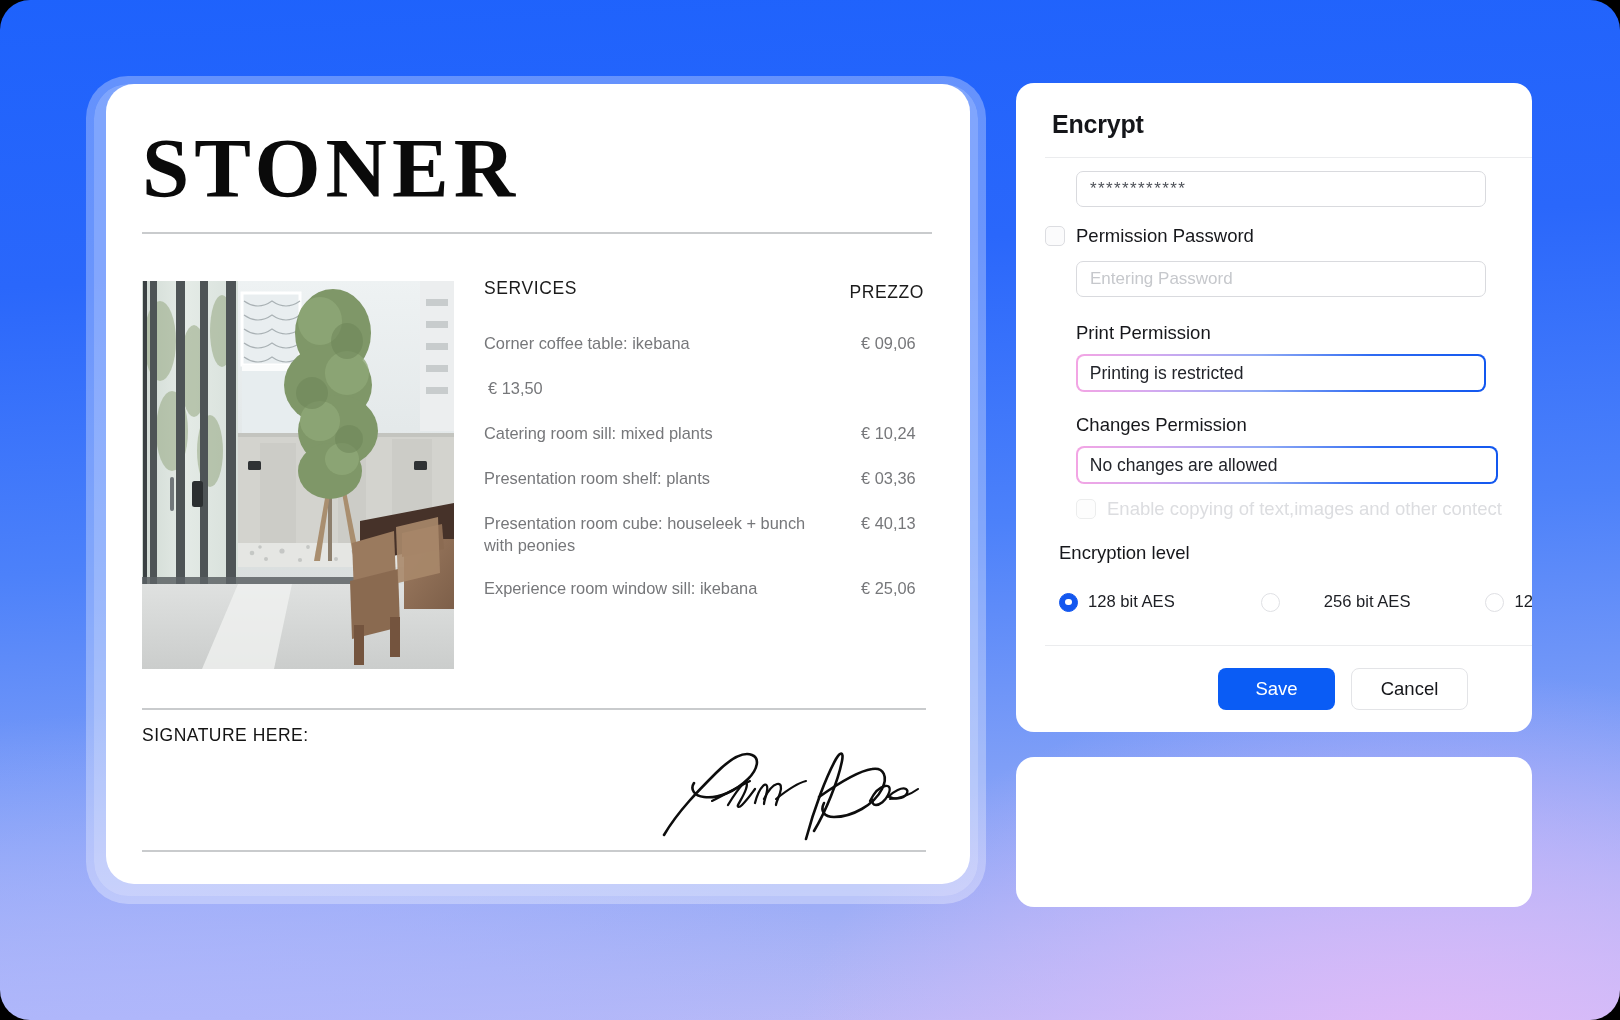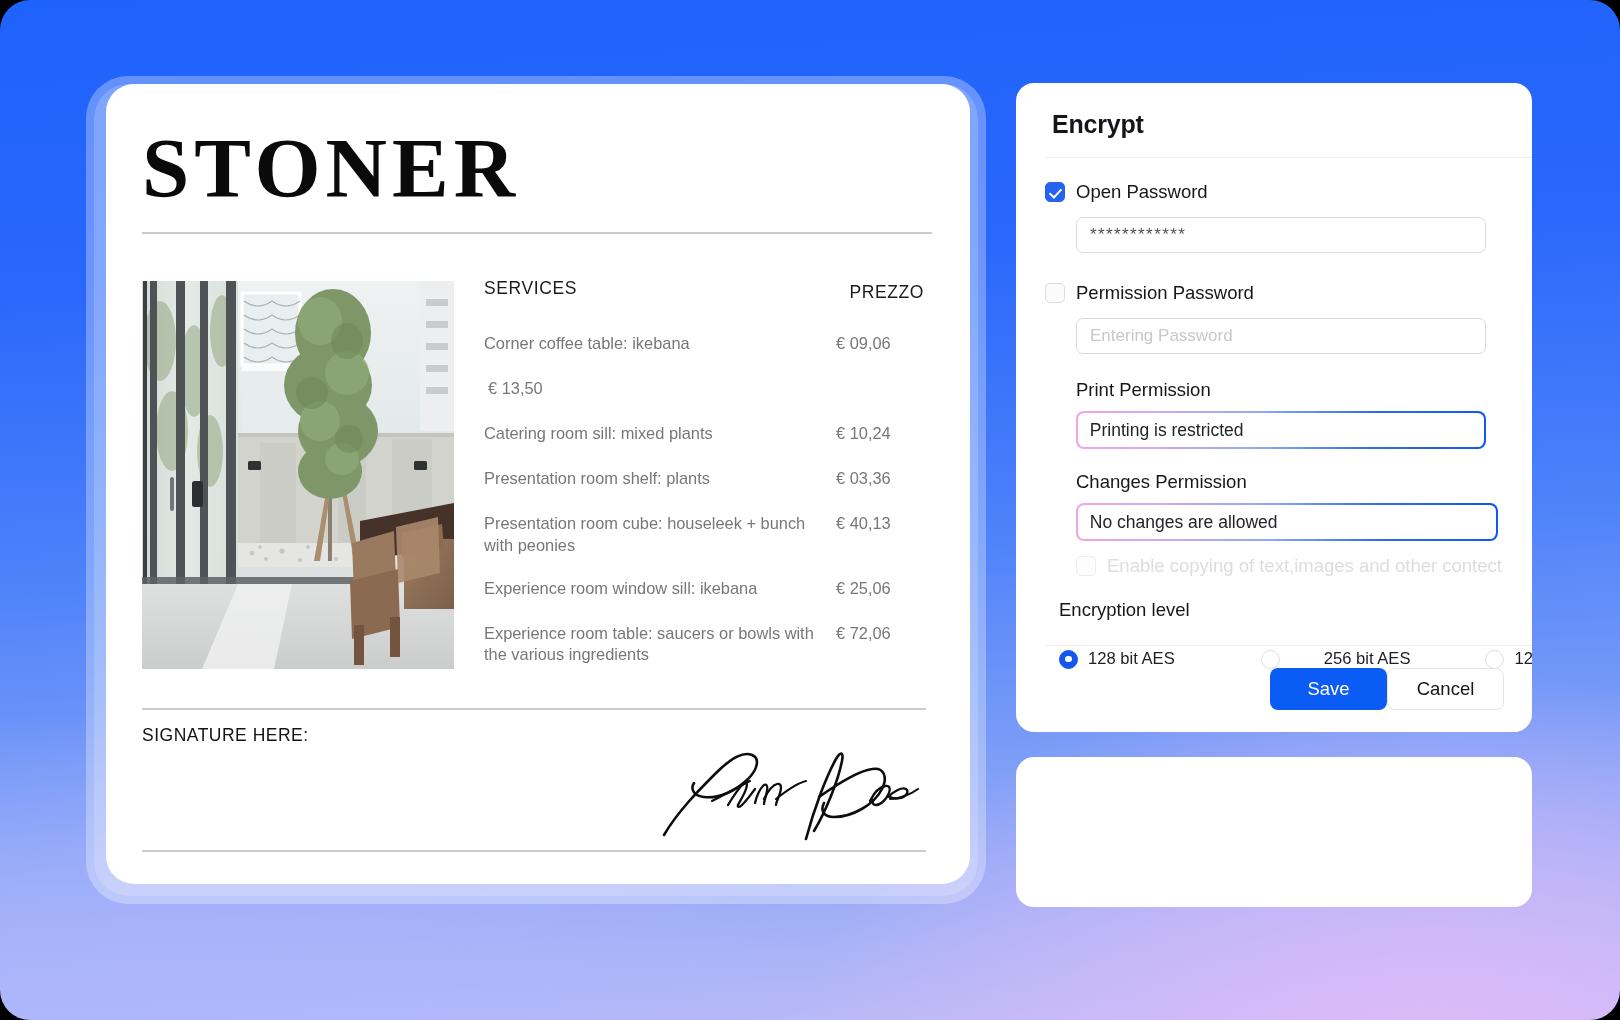--- a/index.html
+++ b/index.html
@@ -106,20 +106,21 @@
   .svc-head .h-prezzo {
     position: absolute; right: 8px; top: 4px;
     font-size: 17.5px; letter-spacing: 0.6px; color: #1b1b1b;
   }
   .svc-row {
     position: relative;
     display: flex;
     align-items: flex-start;
     margin-top: 21px;
     min-height: 24px;
+    gap: 25px;
   }
   .svc-name {
     flex: 0 0 348px;
     font-size: 16.4px;
     line-height: 1.33;
     color: #76777a;
     padding-right: 8px;
   }
   .svc-price {
     flex: 1;
@@ -289,21 +290,22 @@
   .radio-label { font-size: 16.6px; color: #1d1f24; white-space: nowrap; }
 
   #panel-actions {
     position: absolute;
     right: 0; bottom: 0;
     height: 86px;
     left: 29px;
     display: flex;
     align-items: center;
     justify-content: flex-end;
-    padding-right: 28px;
+    gap: 16px;
+    padding-right: 64px;
   }
   .btn {
     height: 42px;
     border-radius: 8px;
     font-size: 18.5px;
     display: flex; align-items: center; justify-content: center;
     cursor: pointer;
     font-family: "Liberation Sans", sans-serif;
   }
   .btn-primary {
@@ -500,24 +502,20 @@
                 <div class="svc-price">€ 03,36</div>
               </div>
               <div class="svc-row">
                 <div class="svc-name">Presentation room cube: houseleek + bunch with peonies</div>
                 <div class="svc-price">€ 40,13</div>
               </div>
               <div class="svc-row">
                 <div class="svc-name">Experience room window sill: ikebana</div>
                 <div class="svc-price">€ 25,06</div>
               </div>
-              <div class="svc-row">
-                <div class="svc-name">Experience room table: saucers or bowls with the various ingredients</div>
-                <div class="svc-price">€ 72,06</div>
-              </div>
             </div>
         </div>
 
         <div class="rule" id="rule-mid"></div>
         <div id="sig-label">SIGNATURE HERE:</div>
 
         <div id="sig-img">
           <svg viewBox="0 0 268 104">
             <g fill="none" stroke="#0d0d0d" stroke-linecap="round" stroke-linejoin="round">
               <path d="M8 96 C22 72 44 50 60 34 C72 22 86 12 96 16 C104 19 102 30 92 40 C80 52 62 60 48 58 C38 57 34 50 38 44" stroke-width="2.6"></path>
@@ -540,31 +538,27 @@
     </div>
   </div>
 
   <div id="encrypt-panel">
 
     <div id="panel-title">Encrypt</div>
     <div id="panel-divider-top"></div>
 
     <div class="pbody">
 
-      <div style="margin-top:22px;" class="chk-row">
-        <span class="checkbox on"></span>
-        <span class="chk-label">Open Password</span>
-      </div>
       <div style="margin-top:13px; margin-left:31px; margin-right:46px;">
         <div class="field">
           <span class="val">************</span>
         </div>
       </div>
 
-      <div style="margin-top:28px;text-align:center;" class="chk-row">
+      <div style="margin-top:17px;text-align:center;" class="chk-row">
         <span class="checkbox off"></span>
         <span class="chk-label">Permission Password</span>
       </div>
       <div style="margin-top:13px; margin-left:31px; margin-right:46px;">
         <div class="field">
           <span class="ph">Entering Password</span>
         </div>
       </div>
 
       <div style="margin-top:25px; margin-left:31px;" class="flabel">Print Permission</div>

